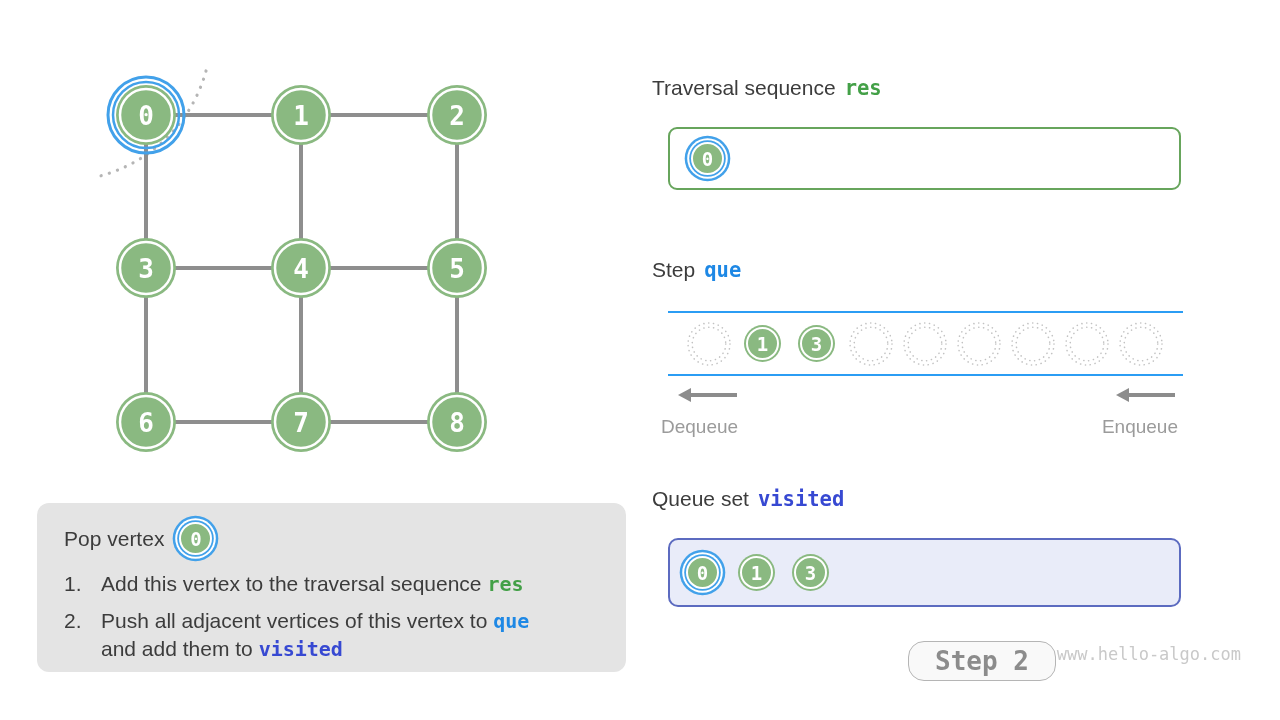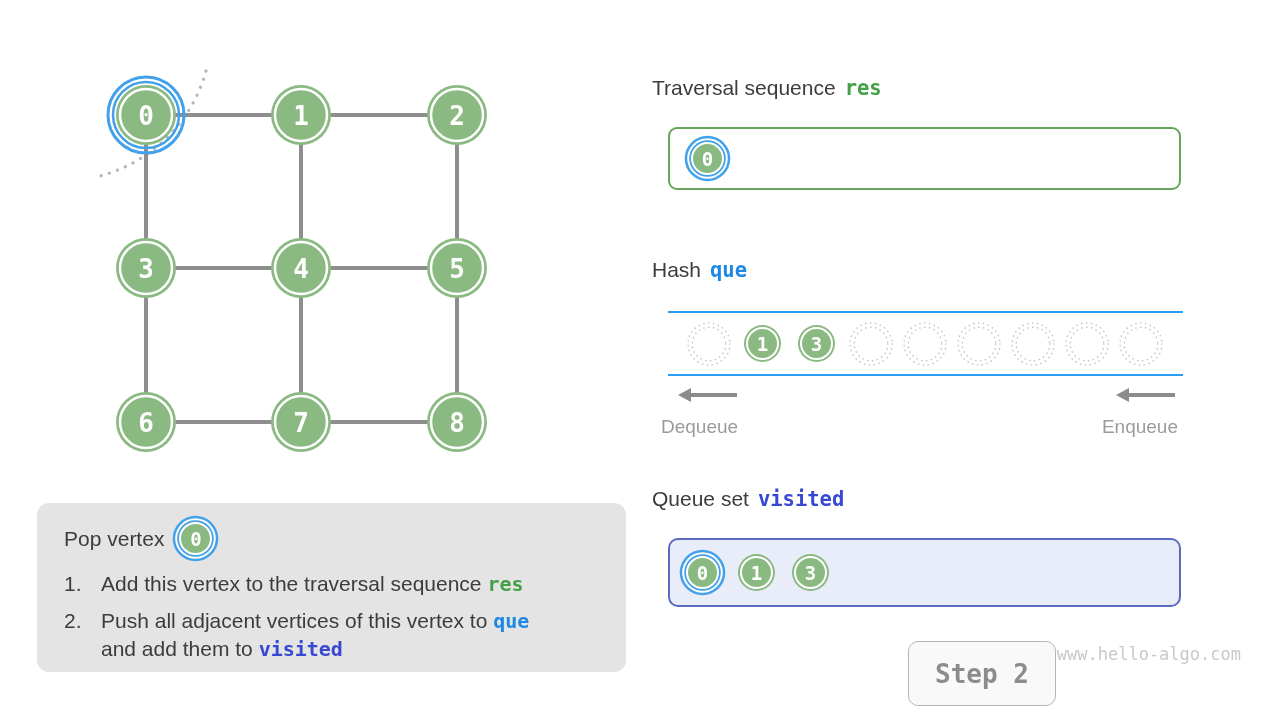--- a/index.html
+++ b/index.html
@@ -53,22 +53,22 @@
 
   
   .explain{left:37px;top:503px;width:589px;height:169px;background:var(--panel-bg);border-radius:12px;
            padding:13px 24px 0 27px;color:var(--text-dark);font-size:21px}
   .intro{display:flex;align-items:center;gap:9px;height:45px}
   .exp-row{display:flex;line-height:28px;margin-top:9px}
   .exp-num{width:37px;flex:0 0 auto}
   .exp-body{flex:1}
   .exp-code{font:bold 20px "DejaVu Sans Mono",monospace}
 
-  .step-btn{left:908px;top:641px;width:148px;height:65px;background:#f9f9f9;border:1.5px solid #b5b5b5;
-            border-radius:10px;font:bold 26px "DejaVu Sans Mono",monospace;color:var(--step-text);cursor:pointer}
+  .step-btn{left:908px;top:641px;width:148px;height:40px;background:#f9f9f9;border:1.5px solid #b5b5b5;
+            border-radius:16px;font:bold 26px "DejaVu Sans Mono",monospace;color:var(--step-text);cursor:pointer}
   .watermark{right:39px;top:644px;font:17px "DejaVu Sans Mono",monospace;color:var(--watermark-gray)}
 </style>
 </head>
 <body>
 
 <div>
 
   <svg class="abs" style="left:60px;top:40px" width="460" height="440" viewBox="60 40 460 440">
       <path d="M 206 71 A 150 150 0 0 1 100 176" class="arc"></path>
       <line x1="146" y1="115" x2="301" y2="115" class="edge"></line>
@@ -137,21 +137,21 @@
   </div>
   <div class="abs res-box">
     <div class="badge-row">
         <span class="cell">
           <span class="badge hl">0</span>
         </span>
       </div>
   </div>
 
   <div class="panel-title abs" style="top:258px">
-    <span>Hash</span><span class="code c-que">que</span>
+    <span>Step</span><span class="code c-que">que</span>
   </div>
   <div class="abs qline" style="top:311px"></div>
   <div class="abs qline" style="top:374px"></div>
   <div class="abs badge-row" style="left:686px;top:321px">
       <span class="cell">
         <svg width="46" height="46">
           <circle cx="23" cy="23" r="21" class="dotcirc"></circle>
           <circle cx="23" cy="23" r="16.8" class="dotcirc"></circle>
         </svg>
       </span>

